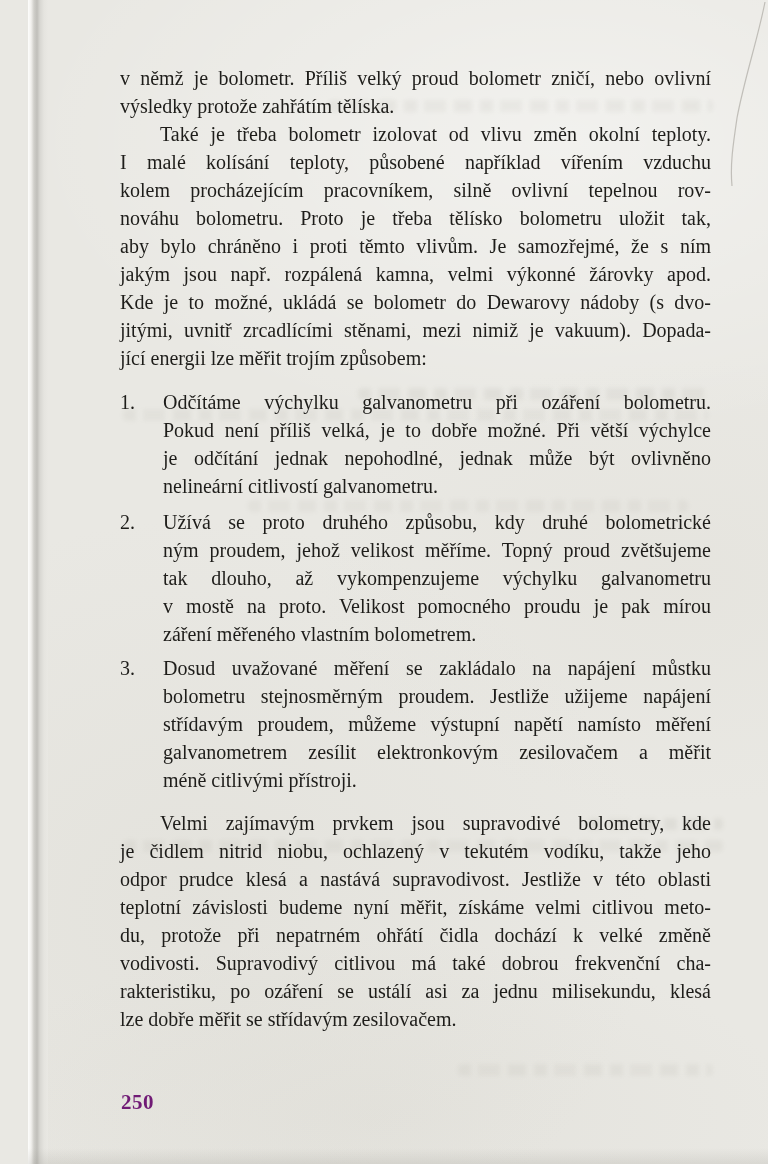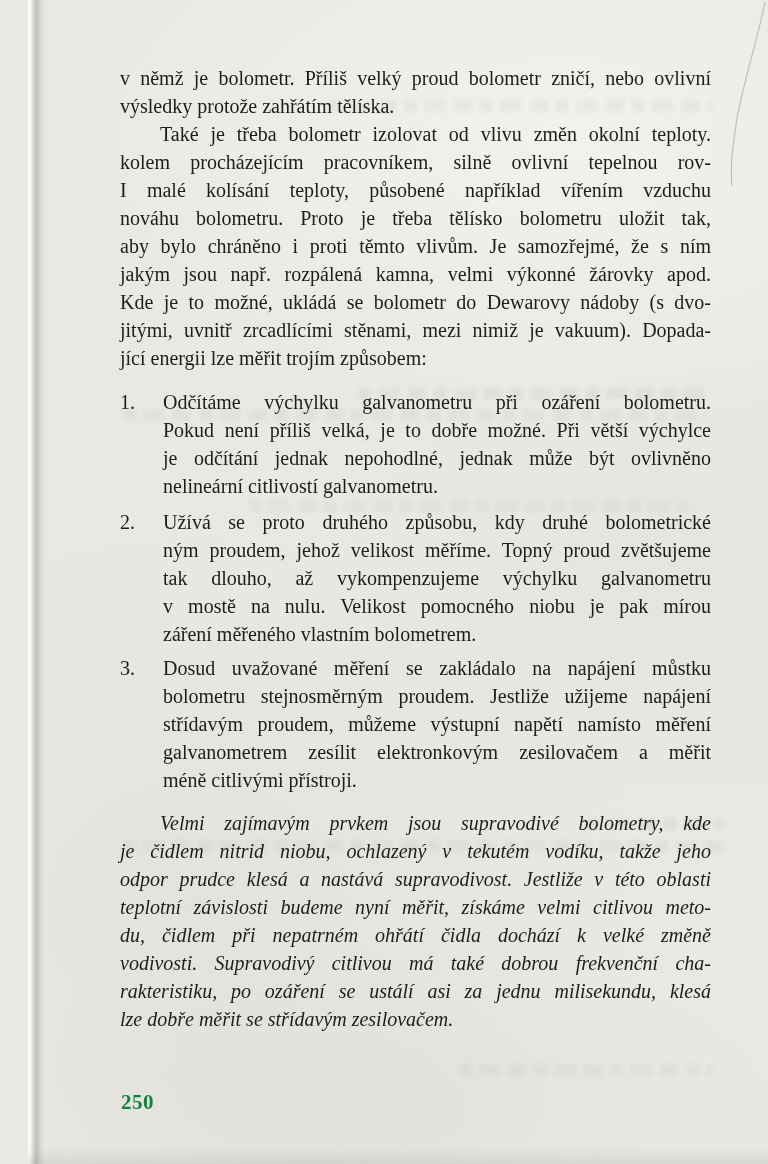--- a/index.html
+++ b/index.html
@@ -60,25 +60,25 @@
     white-space: nowrap;
   }
   .line.last { text-align-last: left; }
   .para.indent .line:first-child { text-indent: 40px; }
   .list { display: flex; }
   .num { flex: 0 0 43px; width: 43px; }
   .itext { flex: 1; min-width: 0; }
   .b2 { margin-top: 16px; }
   .b3 { margin-top: 8px; }
   .b4 { margin-top: 6px; }
-  .b5 { margin-top: 15px; font-style: italic; }
+  .b5 { margin-top: 15px; }
   .pagenum {
     position: absolute; left: 93px; top: 1090px;
     font-size: 21px; font-weight: bold; letter-spacing: 0.5px;
-    color: #15803d;
+    color: #701a75;
   }
 </style>
 </head>
 <body>
 
 <div class="page">
 
   <div class="edge"></div>
 
   <svg class="crease" width="80" height="200" viewBox="0 0 80 200">
@@ -93,22 +93,22 @@
   <div class="ghost" style="left:95px; top:840px; width:600px; opacity:0.32;"></div>
   <div class="ghost" style="left:430px; top:1064px; width:255px; opacity:0.30;"></div>
 
   <div class="content">
       <div class="para b0">
         <div class="line">v němž je bolometr. Příliš velký proud bolometr zničí, nebo ovlivní</div>
         <div class="line last">výsledky protože zahřátím tělíska.</div>
       </div>
       <div class="para b1 indent">
         <div class="line">Také je třeba bolometr izolovat od vlivu změn okolní teploty.</div>
+        <div class="line">I malé kolísání teploty, působené například vířením vzduchu</div>
         <div class="line">kolem procházejícím pracovníkem, silně ovlivní tepelnou rov-</div>
-        <div class="line">I malé kolísání teploty, působené například vířením vzduchu</div>
         <div class="line">nováhu bolometru. Proto je třeba tělísko bolometru uložit tak,</div>
         <div class="line">aby bylo chráněno i proti těmto vlivům. Je samozřejmé, že s ním</div>
         <div class="line">jakým jsou např. rozpálená kamna, velmi výkonné žárovky apod.</div>
         <div class="line">Kde je to možné, ukládá se bolometr do Dewarovy nádoby (s dvo-</div>
         <div class="line">jitými, uvnitř zrcadlícími stěnami, mezi nimiž je vakuum). Dopada-</div>
         <div class="line last">jící energii lze měřit trojím způsobem:</div>
       </div>
       <div class="list b2">
         <div class="num">1.</div>
         <div class="itext">
@@ -117,40 +117,40 @@
           <div class="line">je odčítání jednak nepohodlné, jednak může být ovlivněno</div>
           <div class="line last">nelineární citlivostí galvanometru.</div>
         </div>
       </div>
       <div class="list b3">
         <div class="num">2.</div>
         <div class="itext">
           <div class="line">Užívá se proto druhého způsobu, kdy druhé bolometrické</div>
           <div class="line">ným proudem, jehož velikost měříme. Topný proud zvětšujeme</div>
           <div class="line">tak dlouho, až vykompenzujeme výchylku galvanometru</div>
-          <div class="line">v mostě na nulu. Velikost pomocného niobu je pak mírou</div>
+          <div class="line">v mostě na proto. Velikost pomocného proudu je pak mírou</div>
           <div class="line last">záření měřeného vlastním bolometrem.</div>
         </div>
       </div>
       <div class="list b4">
         <div class="num">3.</div>
         <div class="itext">
           <div class="line">Dosud uvažované měření se zakládalo na napájení můstku</div>
           <div class="line">bolometru stejnosměrným proudem. Jestliže užijeme napájení</div>
           <div class="line">střídavým proudem, můžeme výstupní napětí namísto měření</div>
           <div class="line">galvanometrem zesílit elektronkovým zesilovačem a měřit</div>
           <div class="line last">méně citlivými přístroji.</div>
         </div>
       </div>
       <div class="para b5 indent">
         <div class="line">Velmi zajímavým prvkem jsou supravodivé bolometry, kde</div>
         <div class="line">je čidlem nitrid niobu, ochlazený v tekutém vodíku, takže jeho</div>
         <div class="line">odpor prudce klesá a nastává supravodivost. Jestliže v této oblasti</div>
         <div class="line">teplotní závislosti budeme nyní měřit, získáme velmi citlivou meto-</div>
-        <div class="line">du, čidlem při nepatrném ohřátí čidla dochází k velké změně</div>
+        <div class="line">du, protože při nepatrném ohřátí čidla dochází k velké změně</div>
         <div class="line">vodivosti. Supravodivý citlivou má také dobrou frekvenční cha-</div>
         <div class="line">rakteristiku, po ozáření se ustálí asi za jednu milisekundu, klesá</div>
         <div class="line last">lze dobře měřit se střídavým zesilovačem.</div>
       </div>
     </div>
 
   <div class="pagenum">250</div>
 
 </div>
 

